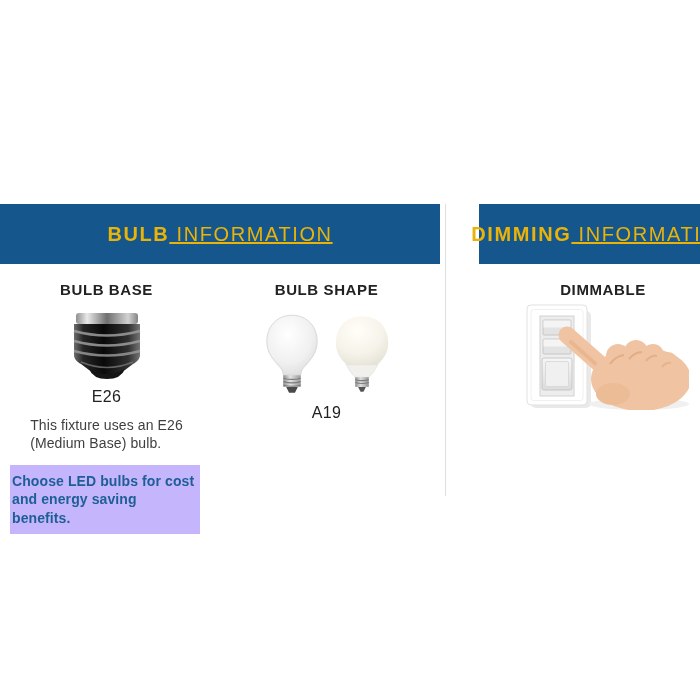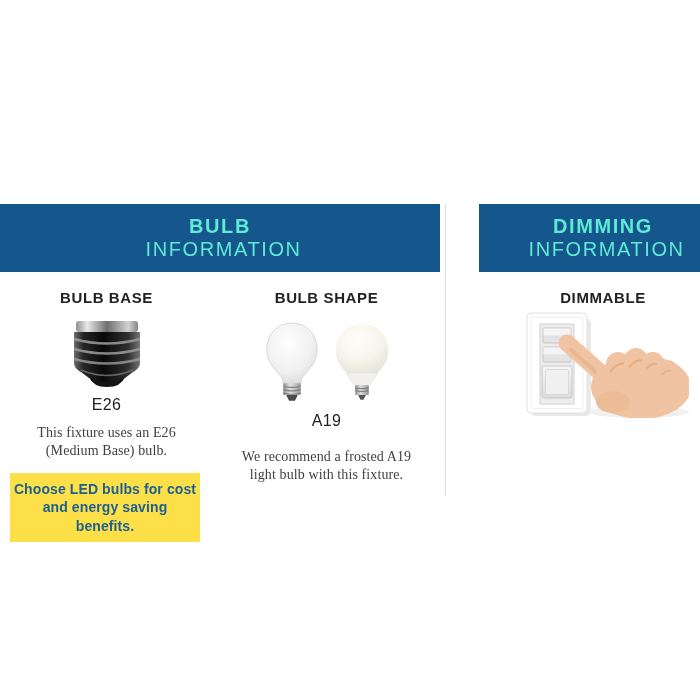--- a/index.html
+++ b/index.html
@@ -11,50 +11,50 @@
     font-family:"Liberation Sans","DejaVu Sans",sans-serif;
   }
   .panel{position:absolute;top:204px;}
   .panel-bulb{left:0;width:440px;}
   .panel-dimming{left:479px;width:248px;}
   .divider{
     position:absolute;left:445px;top:204px;
     width:1px;height:292px;background:#dedede;
   }
   .bar{
-    height:68px;background:#15568C;color:#5eead4;
+    height:60px;background:#15568C;color:#eab308;
     display:flex;align-items:center;justify-content:center;
-    font-size:20px;letter-spacing:1.6px;white-space:pre;flex-direction:column;
+    font-size:20px;letter-spacing:1.6px;white-space:pre;
   }
   .bar .t-bold{font-weight:700;}
-  .bar .t-reg{font-weight:400;}
+  .bar .t-reg{font-weight:400;text-decoration:underline;}
   .cols{display:flex;}
-  .col{display:flex;flex-direction:column;align-items:center;text-align:center;}
+  .col{display:flex;flex-direction:column;align-items:center;}
   .col-1{width:213px;}
   .col-2{width:227px;gap:8px;}
   .col-dim{width:248px;}
   .col-heading{
     margin-top:17px;font-size:15px;font-weight:700;color:#222222;
     letter-spacing:0.6px;
   }
   .img-wrap{
     margin-top:6px;height:84px;
     display:flex;align-items:center;justify-content:center;gap:8px;
   }
   .img-wrap-dim{margin-top:4px;height:108px;}
   .type-label{font-size:16px;font-weight:400;color:#222222;letter-spacing:0.4px;}
   .desc{
     margin:10px 0 0 0;font-size:14px;line-height:1.32;color:#3f3f3f;
-    white-space:pre-line;letter-spacing:0.1px;font-family:Liberation Serif, serif;
+    white-space:pre-line;letter-spacing:0.1px;
   }
   .desc-dim{margin-top:6px;}
   .note-box{
     margin-top:12px;margin-left:10px;margin-right:13px;
     align-self:stretch;
-    background:#fde047;padding:7px 2px;
+    background:#c4b5fd;padding:7px 2px;
   }
   .note-text{
     font-size:14px;font-weight:700;color:#1d5f95;line-height:1.32;
     white-space:pre-line;letter-spacing:0.1px;
   }
 </style>
 </head>
 <body>
 
 <div class="page">
@@ -141,22 +141,20 @@
               </linearGradient>
             </defs>
             <path d="M32,3 C14,3 5,16 5,31 C5,42 11,48 16,53 L48,53 C53,48 59,42 59,31 C59,16 50,3 32,3 Z" fill="url(#ledG)"></path>
             <path d="M16,53 C18,58 21,62 25,66 L39,66 C43,62 46,58 48,53 Z" fill="#f1f0ec" stroke="#dddbd2" stroke-width="0.6"></path>
             <rect x="25" y="66" width="14" height="10" fill="url(#thr2G)"></rect>
             <path d="M25,68.5 q7,2 14,0 M25,71.5 q7,2 14,0" stroke="#7c7c7c" stroke-width="1.1" fill="none"></path>
             <path d="M28,76 h8 l-2.5,5 h-3 Z" fill="#555555"></path>
           </svg>
         </div>
         <div class="type-label">A19</div>
-        <p class="desc">We recommend a frosted A19
-light bulb with this fixture.</p>
       </div>
 
     </div>
   </section>
 
   <div class="divider"></div>
 
   <section class="panel panel-dimming">
     <div class="bar">
       <span class="t-bold">DIMMING</span><span class="t-reg"> INFORMATION</span>

